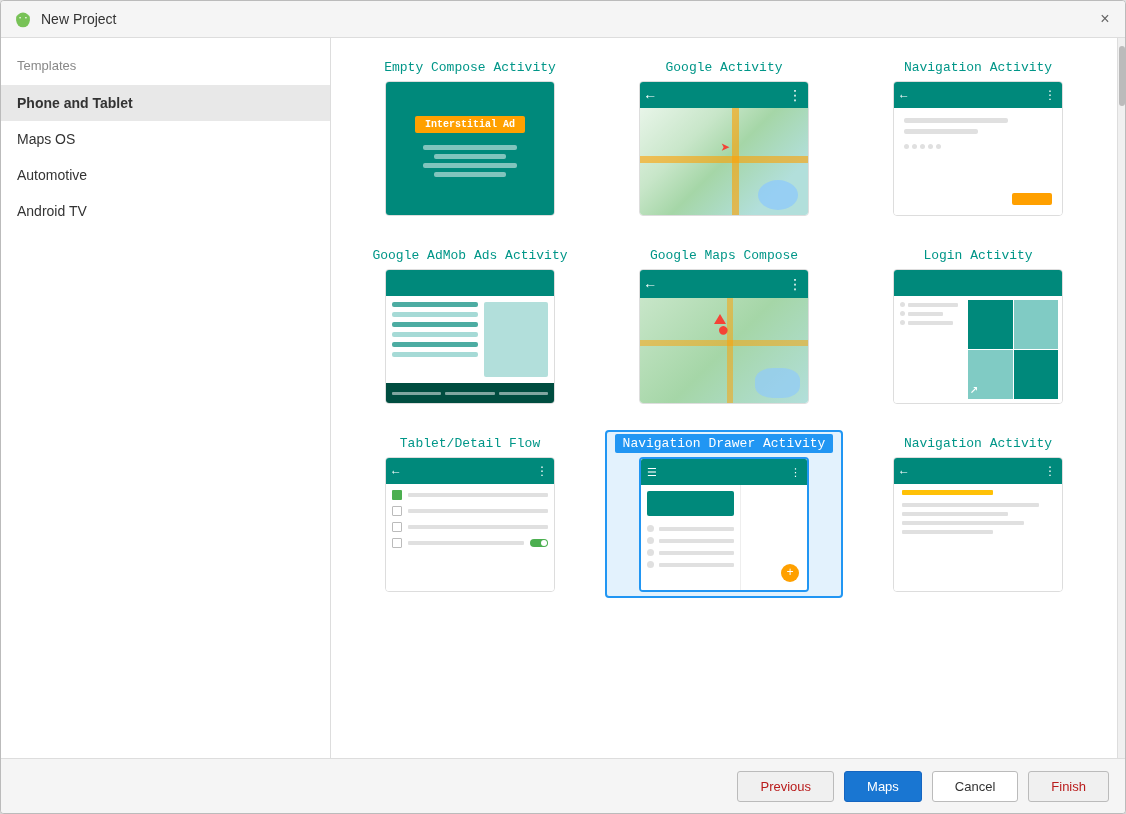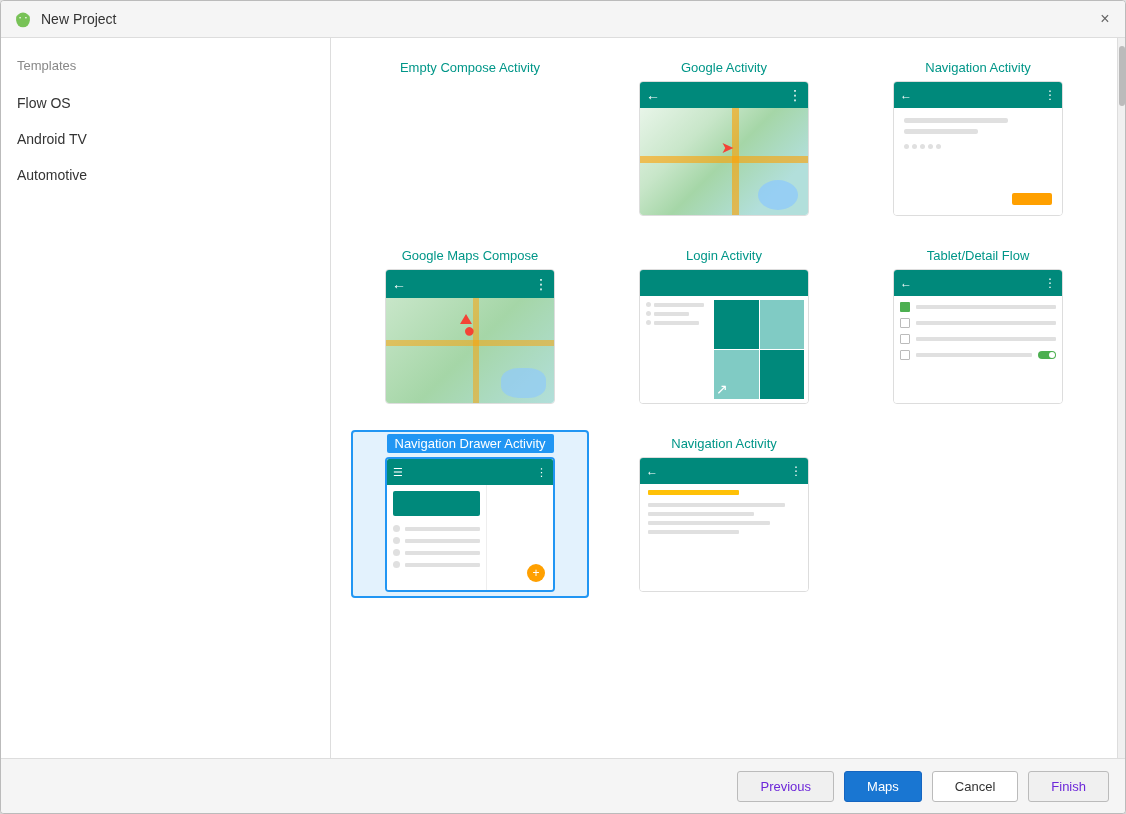--- a/index.html
+++ b/index.html
@@ -86,20 +86,21 @@
     .content-area {
       flex: 1;
       overflow-y: auto;
       padding: 16px 20px;
       background: #fff;
     }
     .templates-grid {
       display: grid;
       grid-template-columns: repeat(3, 1fr);
       gap: 20px 16px;
+      font-family: Liberation Mono, monospace;
     }
     .template-item {
       display: flex;
       flex-direction: column;
       align-items: center;
       cursor: pointer;
       border: 2px solid transparent;
       border-radius: 4px;
       padding: 4px;
     }
@@ -436,21 +437,21 @@
       border: 1px solid #bbb;
       background: #fff;
       color: #333;
     }
     .footer-btn.primary {
       background: #1976D2;
       color: #fff;
       border-color: #1565C0;
     }
     .footer-btn.disabled {
-      color: #6d28d9;
+      color: #b91c1c;
       background: #f0f0f0;
     }
     .scrollbar-track {
       width: 8px;
       background: #f0f0f0;
       border-left: 1px solid #ddd;
     }
     .content-with-scroll {
       display: flex;
       flex: 1;
@@ -472,31 +473,43 @@
       </svg>
       <span class="title-text">New Project</span>
     </div>
     <div class="close-btn">×</div>
   </div>
 
   <div class="body">
 
     <div class="sidebar">
       <div class="sidebar-label">Templates</div>
-      <div class="sidebar-item">Flow OS</div>
+      <div class="sidebar-item active">Phone and Tablet</div>
+      <div class="sidebar-item">Maps OS</div>
+      <div class="sidebar-item">Automotive</div>
       <div class="sidebar-item">Android TV</div>
-      <div class="sidebar-item">Automotive</div>
     </div>
 
     <div class="content-with-scroll">
       <div class="content-area">
         <div class="templates-grid">
 
           <div class="template-item">
             <div class="template-label teal">Empty Compose Activity</div>
+            <div class="template-preview">
+              <div class="interstitial-preview">
+                <div class="ad-badge">Interstitial Ad</div>
+                <div class="ad-lines">
+                  <div class="ad-line medium"></div>
+                  <div class="ad-line short"></div>
+                  <div class="ad-line medium"></div>
+                  <div class="ad-line short"></div>
+                </div>
+              </div>
+            </div>
           </div>
 
           <div class="template-item">
             <div class="template-label teal">Google Activity</div>
             <div class="template-preview">
               <div style="background:#fff; width:100%; height:100%; display:flex; flex-direction:column;">
                 <div class="preview-teal-bar">
                   <span class="back-arrow">←</span>
                   <span class="menu-dots">⋮</span>
                 </div>
@@ -531,20 +544,44 @@
                     <div class="gray-dot"></div>
                     <div class="gray-dot"></div>
                     <div class="gray-dot"></div>
                   </div>
                   <div class="yellow-btn"></div>
                 </div>
               </div>
             </div>
           </div>
 
+          <div class="template-item">
+            <div class="template-label teal">Google AdMob Ads Activity</div>
+            <div class="template-preview">
+              <div class="admob-preview">
+                <div class="admob-top"></div>
+                <div class="admob-main">
+                  <div class="admob-left">
+                    <div class="admob-line"></div>
+                    <div class="admob-line light"></div>
+                    <div class="admob-line"></div>
+                    <div class="admob-line light"></div>
+                    <div class="admob-line"></div>
+                    <div class="admob-line light"></div>
+                  </div>
+                  <div class="admob-right"></div>
+                </div>
+                <div class="admob-bottom">
+                  <div class="admob-bottom-line"></div>
+                  <div class="admob-bottom-line"></div>
+                  <div class="admob-bottom-line"></div>
+                </div>
+              </div>
+            </div>
+          </div>
 
           <div class="template-item">
             <div class="template-label teal">Google Maps Compose</div>
             <div class="template-preview">
               <div style="background:#fff; width:100%; height:100%; display:flex; flex-direction:column;">
                 <div class="preview-teal-bar">
                   <span class="back-arrow">←</span>
                   <span class="menu-dots">⋮</span>
                 </div>
                 <div style="flex:1; overflow:hidden; position:relative;">

